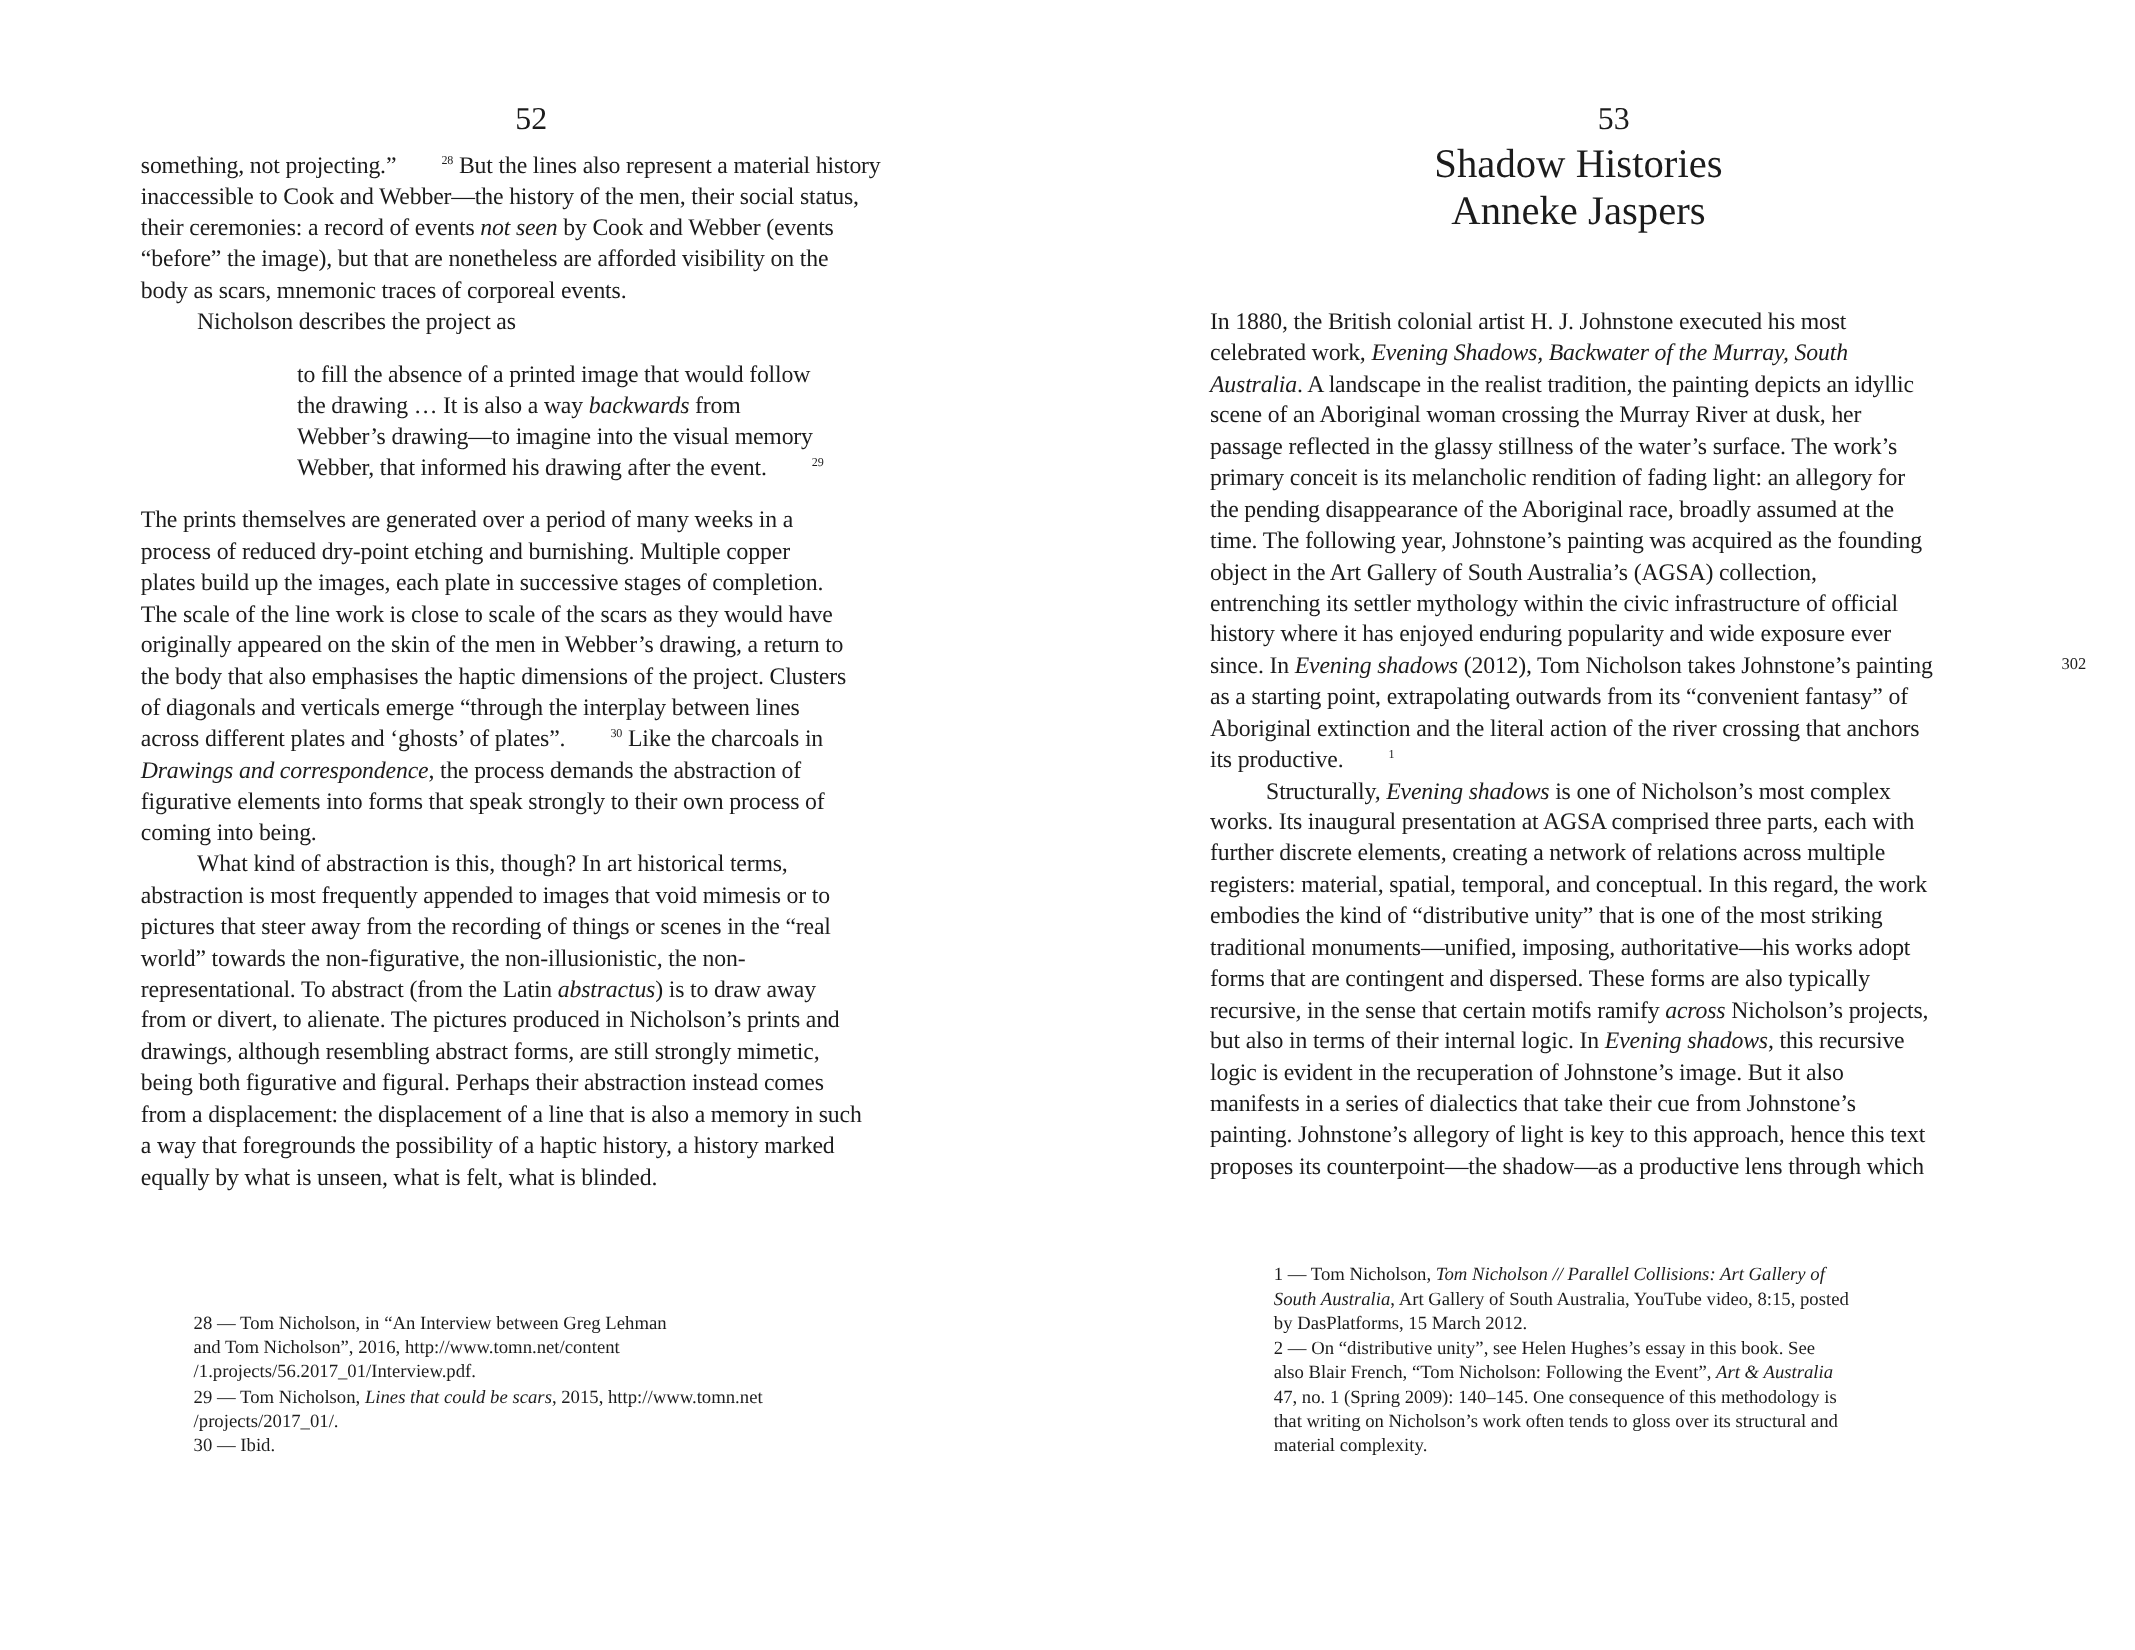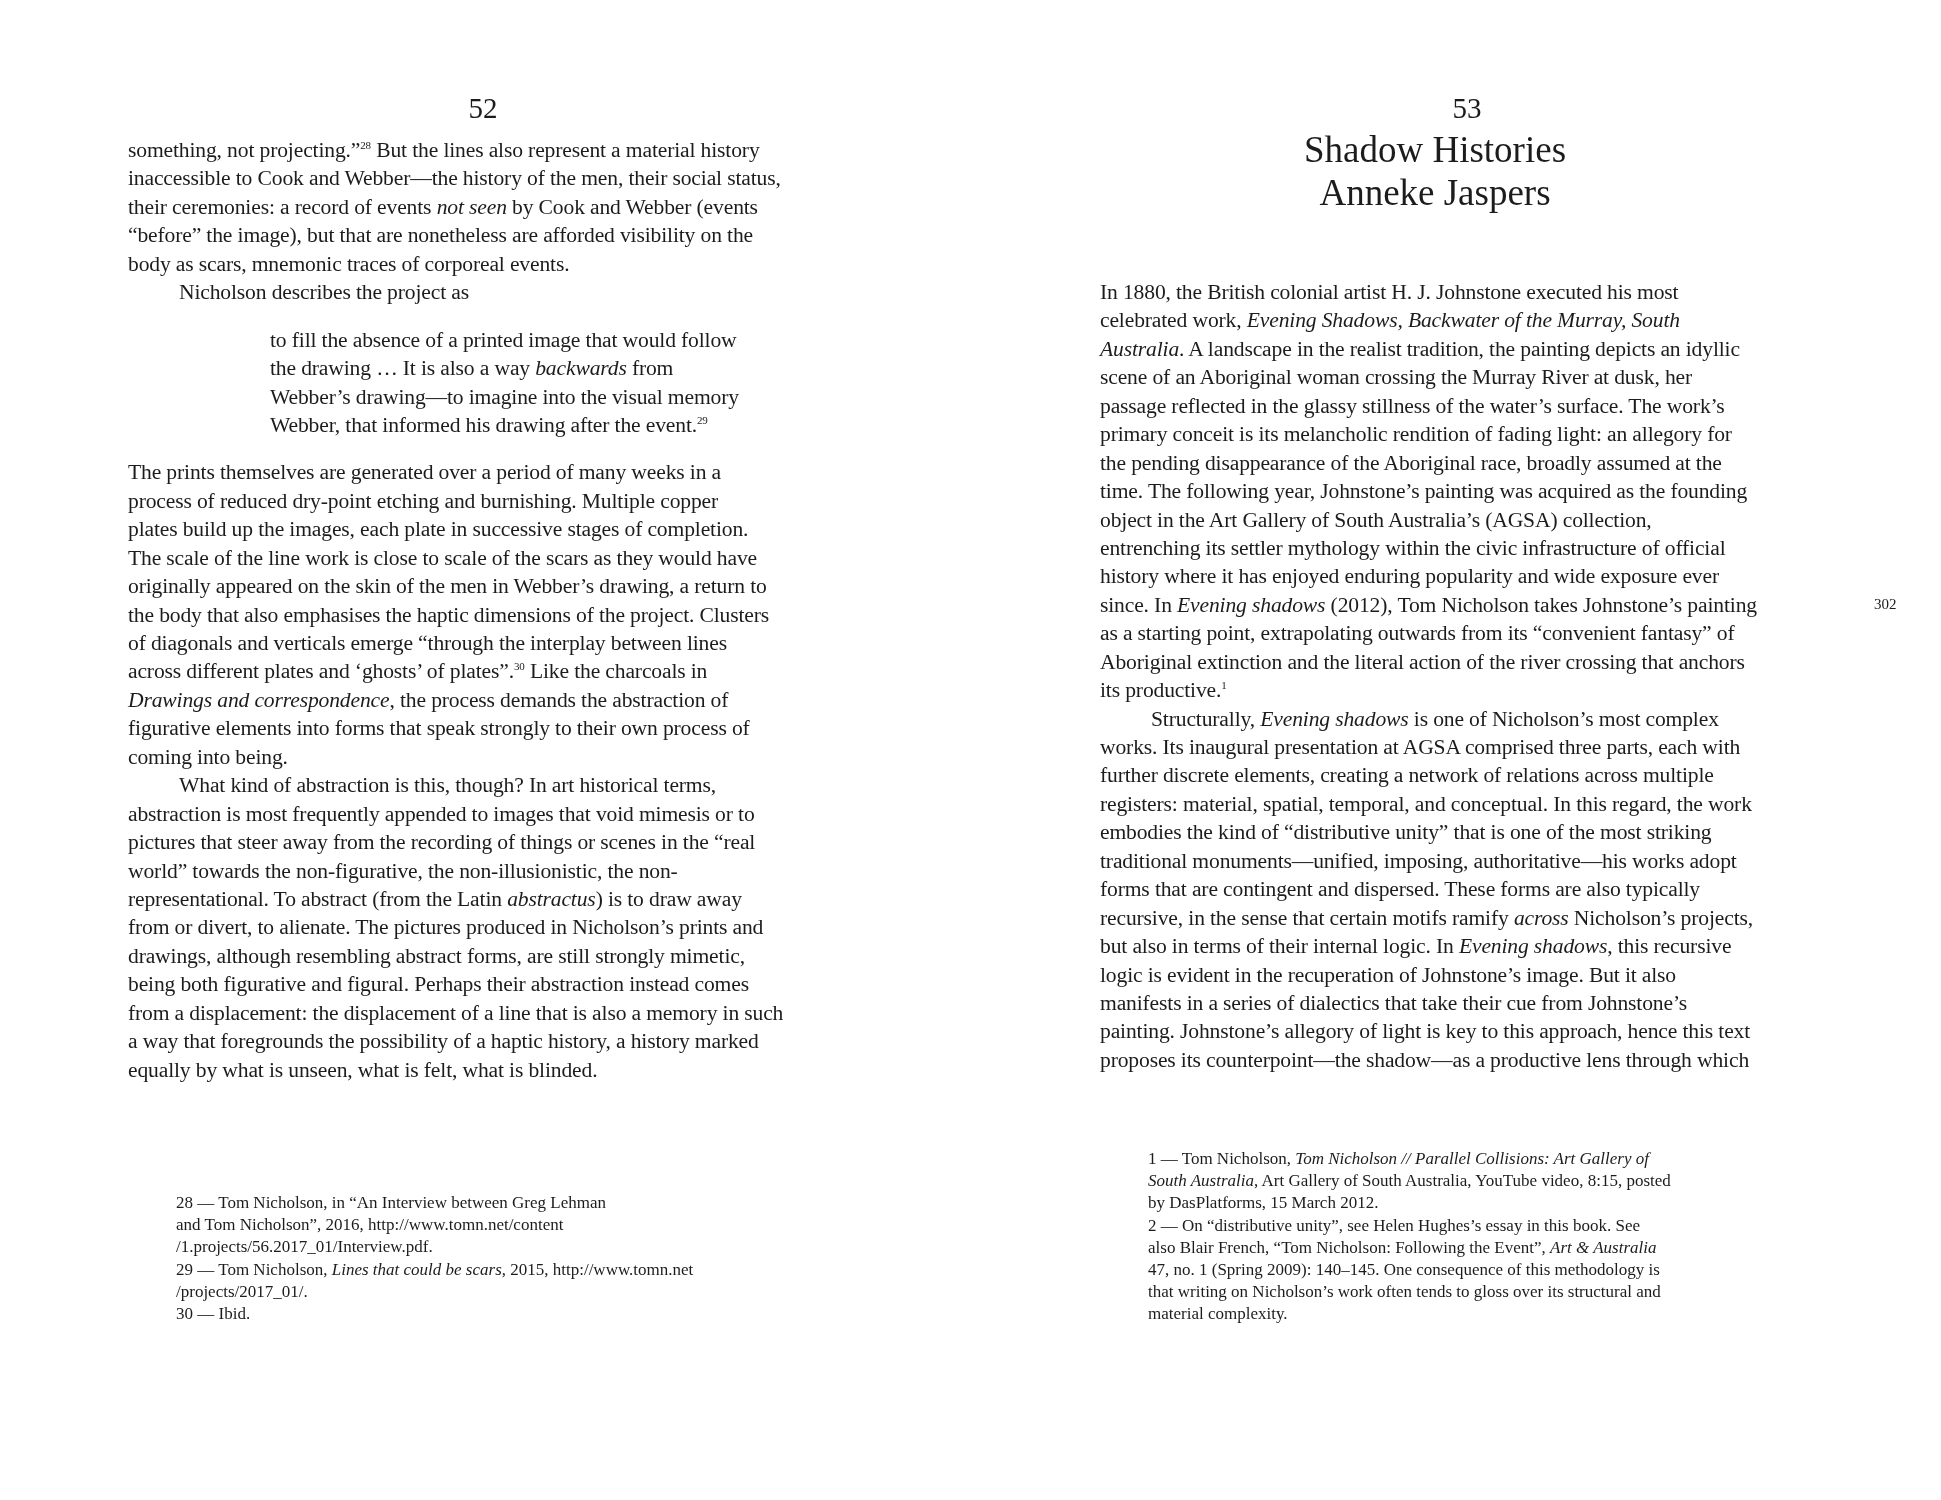--- a/index.html
+++ b/index.html
@@ -14,25 +14,25 @@
   .body-text { position: absolute; font-size: 21.6px; line-height: 28.45px; letter-spacing: -0.15px; }
   #page-left .body-text { left: 128px; top: 136px; width: 760px; }
   #page-right .body-text { left: 130px; top: 278px; width: 760px; }
   .line { white-space: nowrap; height: 28.45px; }
   .line.indent { padding-left: 51px; }
   .blockquote { padding-left: 142px; margin-top: 19px; margin-bottom: 19px; }
   .title { position: absolute; left: 0; width: 930px; top: 128px; text-align: center;
            font-size: 37px; line-height: 43px; }
   .footnotes { position: absolute; font-size: 17px; line-height: 22.2px; }
   #page-left .footnotes { left: 176px; top: 1192px; }
-  #page-right .footnotes { left: 178px; top: 1148px; }
+  #page-right .footnotes { left: 188px; top: 1148px; }
   .fn-line { white-space: nowrap; }
   .margin-note { position: absolute; left: 904px; top: 596px; font-size: 15px; }
   em { font-style: italic; }
-  sup { font-size: 11px; vertical-align: 0; position: relative; top: -8px; line-height: 0; }
+  sup { font-size: 11px; vertical-align: 0; position: relative; top: -8px; line-height: 0; margin-left: 41px; }
 </style>
 </head>
 <body>
 
 <div class="page" id="page-left">
   <div class="folio">52</div>
   <div class="body-text">
       <div class="para">
         <div class="line"><span>something, not projecting.”</span><sup>28</sup><span> But the lines also represent a material history</span></div>
         <div class="line"><span>inaccessible to Cook and Webber—the history of the men, their social status,</span></div>

